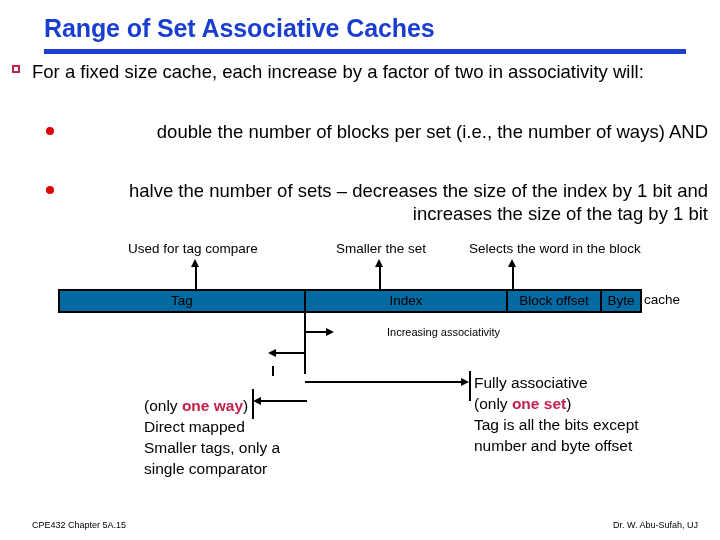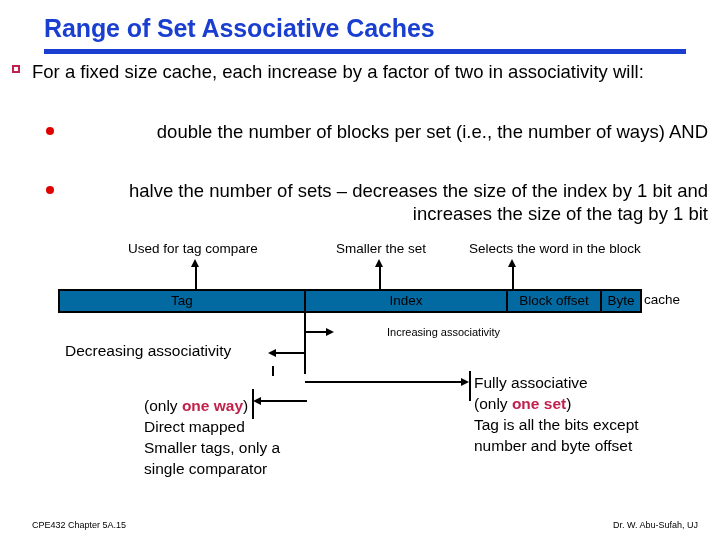--- a/index.html
+++ b/index.html
@@ -228,21 +228,20 @@
   <div class="vline" style="left:304px; top:313px; height:9px;"></div>
 
   <div class="vline" style="left:304px; top:318px; height:56px;"></div>
 
   <div class="hline" style="left:306px; top:331px; width:22px;"></div>
   <div class="arw-right" style="left:326px; top:328px;"></div>
   <div class="cap" style="left:343px; top:324px; font-size:11px;margin-left:44px;">Increasing associativity</div>
 
   <div class="hline" style="left:275px; top:352px; width:30px;"></div>
   <div class="arw-left" style="left:268px; top:349px;"></div>
-  <div class="cap" style="left:65px; top:343px; font-size:15.5px;">Decreasing associativity</div>
 
   <div class="vline" style="left:469px; top:371px; height:30px;"></div>
 
   <div class="hline" style="left:305px; top:381px; width:158px;"></div>
   <div class="arw-right" style="left:461px; top:378px;"></div>
 
   <div class="vline" style="left:252px; top:389px; height:30px;"></div>
 
   <div class="hline" style="left:259px; top:400px; width:48px;"></div>
   <div class="arw-left" style="left:253px; top:397px;"></div>

